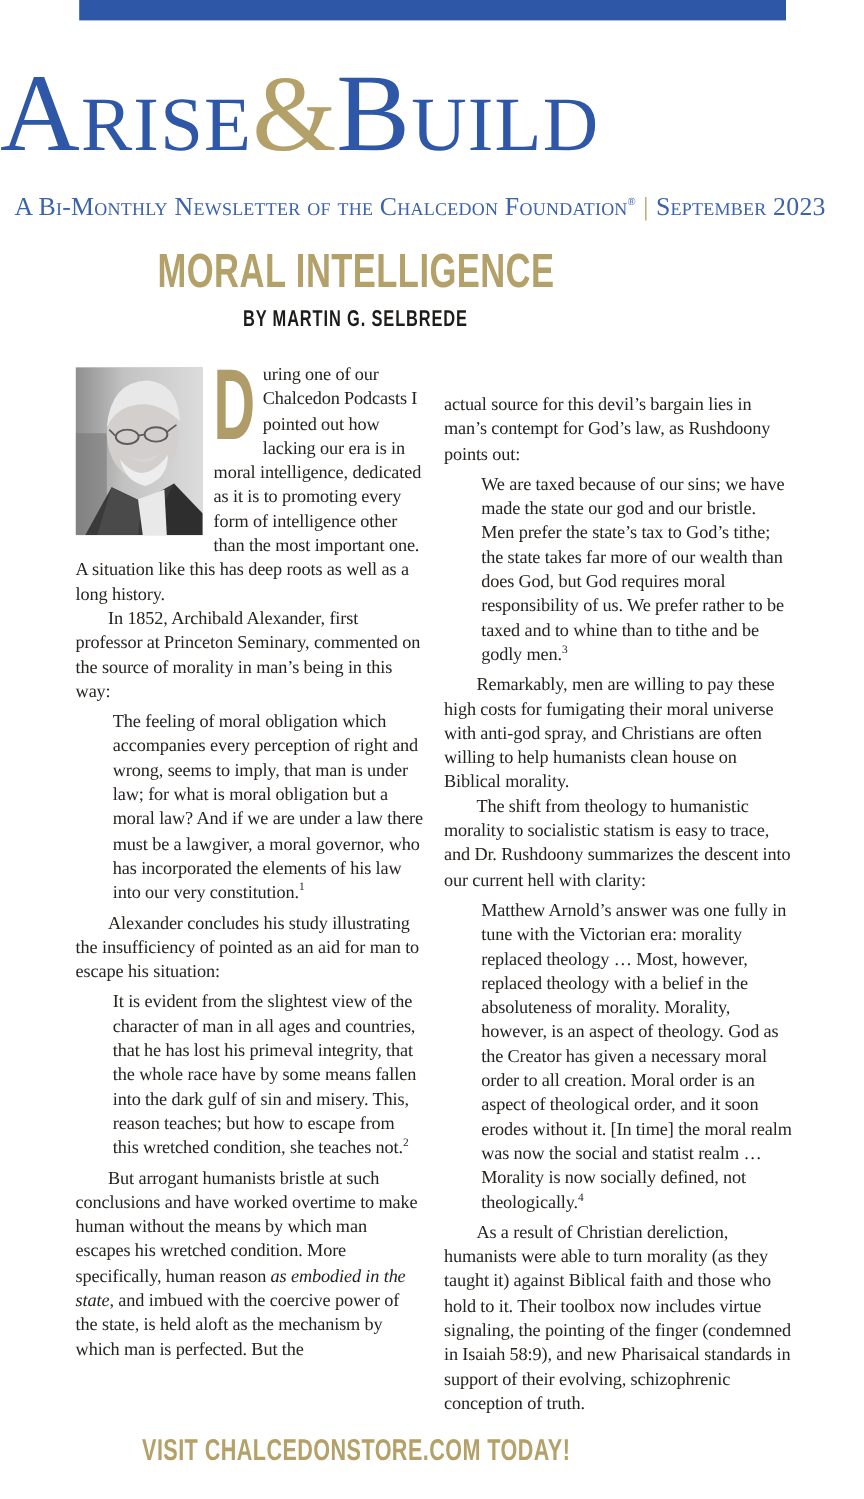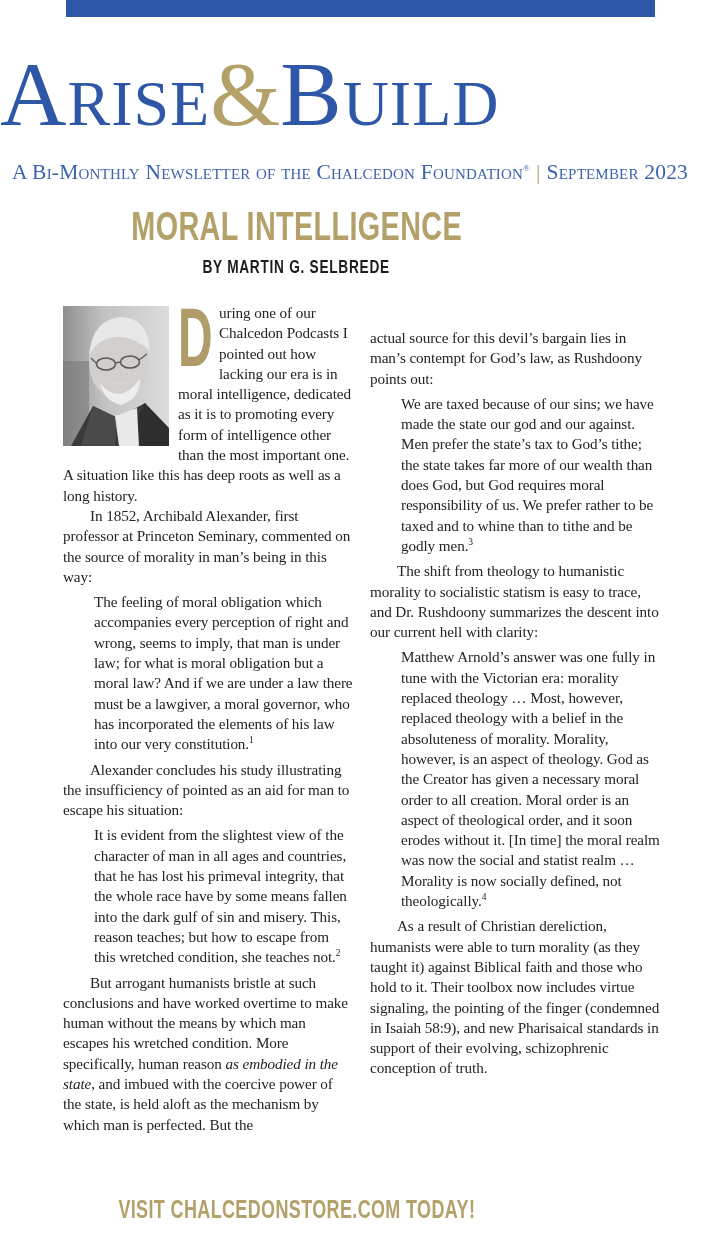--- a/index.html
+++ b/index.html
@@ -115,21 +115,22 @@
       </span>
     <p class="para has-dropcap"><span class="dropcap">D</span><span>uring one of our Chalcedon Podcasts I pointed out how lacking our era is in moral intelligence, dedicated as it is to promoting every form of intelligence other than the most important one. A situation like this has deep roots as well as a long history.</span></p>
         <p class="para"><span>In 1852, Archibald Alexander, first professor at Princeton Seminary, commented on the source of morality in man’s being in this way:</span></p>
         <p class="quote"><span>The feeling of moral obligation which accompanies every perception of right and wrong, seems to imply, that man is under law; for what is moral obligation but a moral law? And if we are under a law there must be a lawgiver, a moral governor, who has incorporated the elements of his law into our very constitution.</span><sup>1</sup></p>
         <p class="para"><span>Alexander concludes his study illustrating the insufficiency of pointed as an aid for man to escape his situation:</span></p>
         <p class="quote"><span>It is evident from the slightest view of the character of man in all ages and countries, that he has lost his primeval integrity, that the whole race have by some means fallen into the dark gulf of sin and misery. This, reason teaches; but how to escape from this wretched condition, she teaches not.</span><sup>2</sup></p>
         <p class="para"><span>But arrogant humanists bristle at such conclusions and have worked overtime to make human without the means by which man escapes his wretched condition. More specifically, human reason </span><i>as embodied in the state</i><span>, and imbued with the coercive power of the state, is held aloft as the mechanism by which man is perfected. But the</span></p>
       </div>
     <div class="col" id="col-right">
         <p class="para" style="text-indent: 0px; margin-top: 25px;"><span>actual source for this devil’s bargain lies in man’s contempt for God’s law, as Rushdoony points out:</span></p>
-        <p class="quote"><span>We are taxed because of our sins; we have made the state our god and our against. Men prefer the state’s tax to God’s tithe; the state takes far more of our wealth than does God, but God requires moral responsibility of us. We prefer rather to be taxed and to whine than to tithe and be godly men.</span><sup>3</sup></p>
+        <p class="quote"><span>We are taxed because of our sins; we have made the state our god and our bristle. Men prefer the state’s tax to God’s tithe; the state takes far more of our wealth than does God, but God requires moral responsibility of us. We prefer rather to be taxed and to whine than to tithe and be godly men.</span><sup>3</sup></p>
+        <p class="para"><span>Remarkably, men are willing to pay these high costs for fumigating their moral universe with anti-god spray, and Christians are often willing to help humanists clean house on Biblical morality.</span></p>
         <p class="para"><span>The shift from theology to humanistic morality to socialistic statism is easy to trace, and Dr. Rushdoony summarizes the descent into our current hell with clarity:</span></p>
         <p class="quote"><span>Matthew Arnold’s answer was one fully in tune with the Victorian era: morality replaced theology … Most, however, replaced theology with a belief in the absoluteness of morality. Morality, however, is an aspect of theology. God as the Creator has given a necessary moral order to all creation. Moral order is an aspect of theological order, and it soon erodes without it. [In time] the moral realm was now the social and statist realm … Morality is now socially defined, not theologically.</span><sup>4</sup></p>
         <p class="para"><span>As a result of Christian dereliction, humanists were able to turn morality (as they taught it) against Biblical faith and those who hold to it. Their toolbox now includes virtue signaling, the pointing of the finger (condemned in Isaiah 58:9), and new Pharisaical standards in support of their evolving, schizophrenic conception of truth.</span></p>
       </div>
   </div>
 
   <div class="condensed-wrap footer-wrap">
     <span class="condensed footer-cta">VISIT CHALCEDONSTORE.COM TODAY!</span>
   </div>
 

